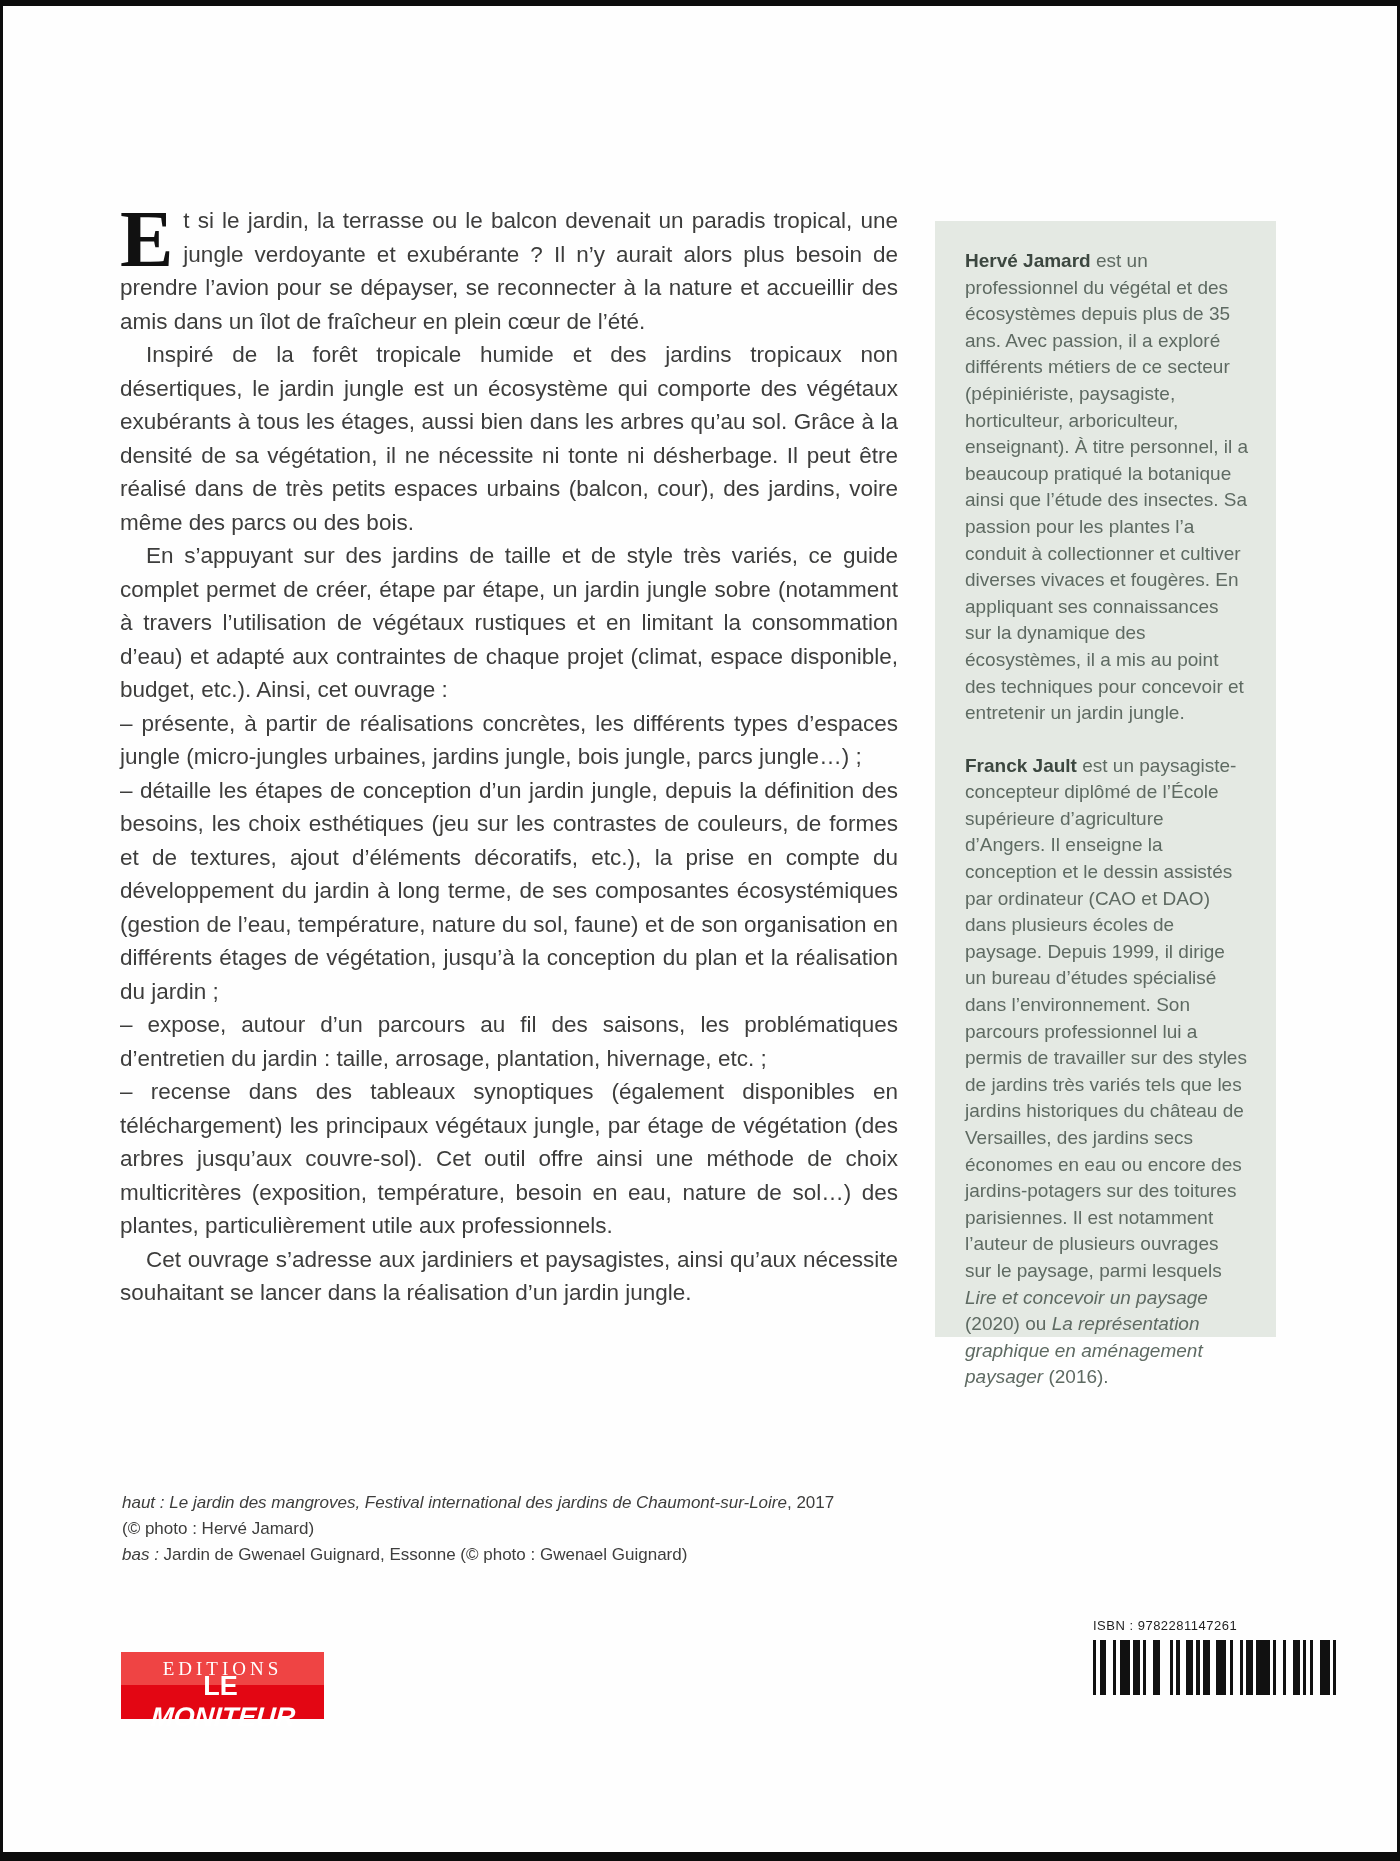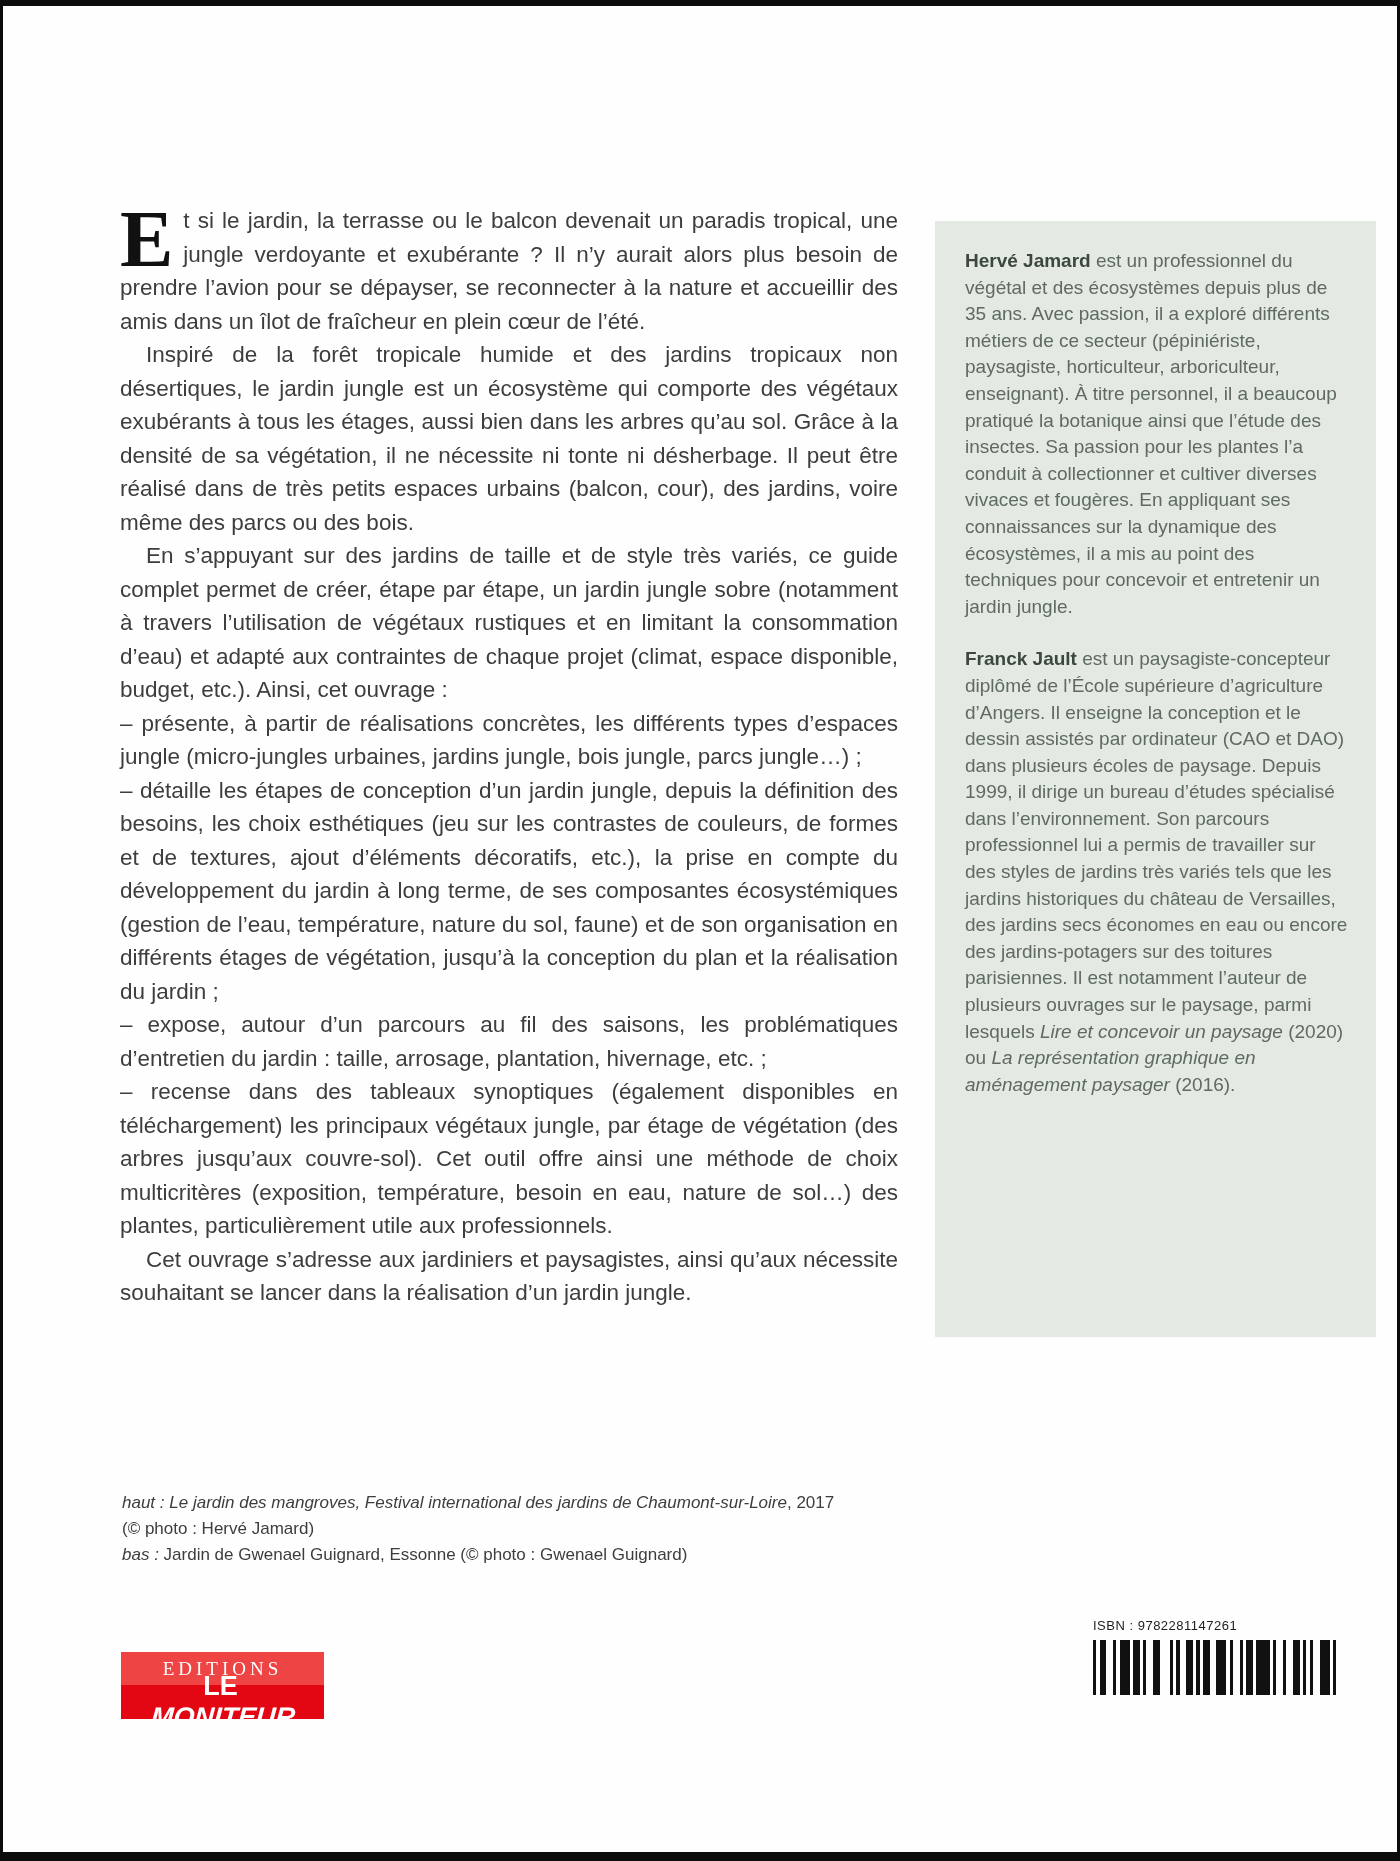--- a/index.html
+++ b/index.html
@@ -39,21 +39,21 @@
     line-height: 62px;
     padding: 4px 10px 0 0;
     color: #111;
   }
 
   
   .sidebar {
     position: absolute;
     left: 932px;
     top: 215px;
-    width: 441px;
+    width: 341px;
     height: 1116px;
     background: #e4e9e3;
     padding: 27px 27px 26px 30px;
     color: #5e6a62;
     font-size: 19px;
     line-height: 26.6px;
   }
   .sidebar .bio { margin: 0 0 26px 0; }
   .sidebar .bio:last-child { margin-bottom: 0; }
   .sidebar .author-name { font-weight: 700; color: #3c4740; }

